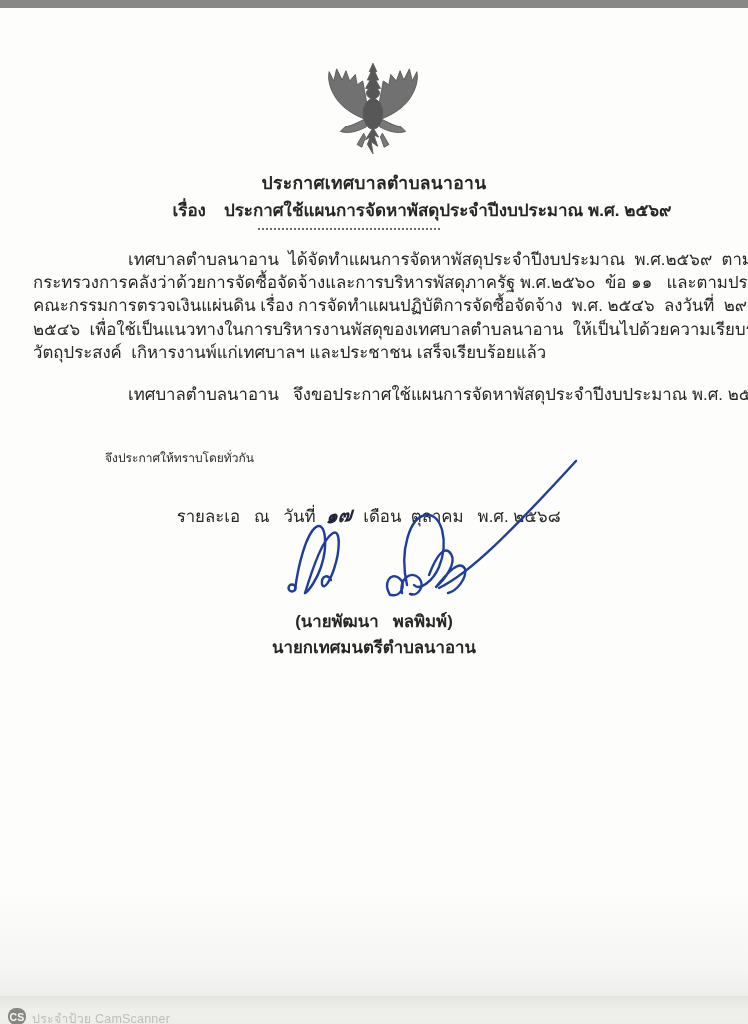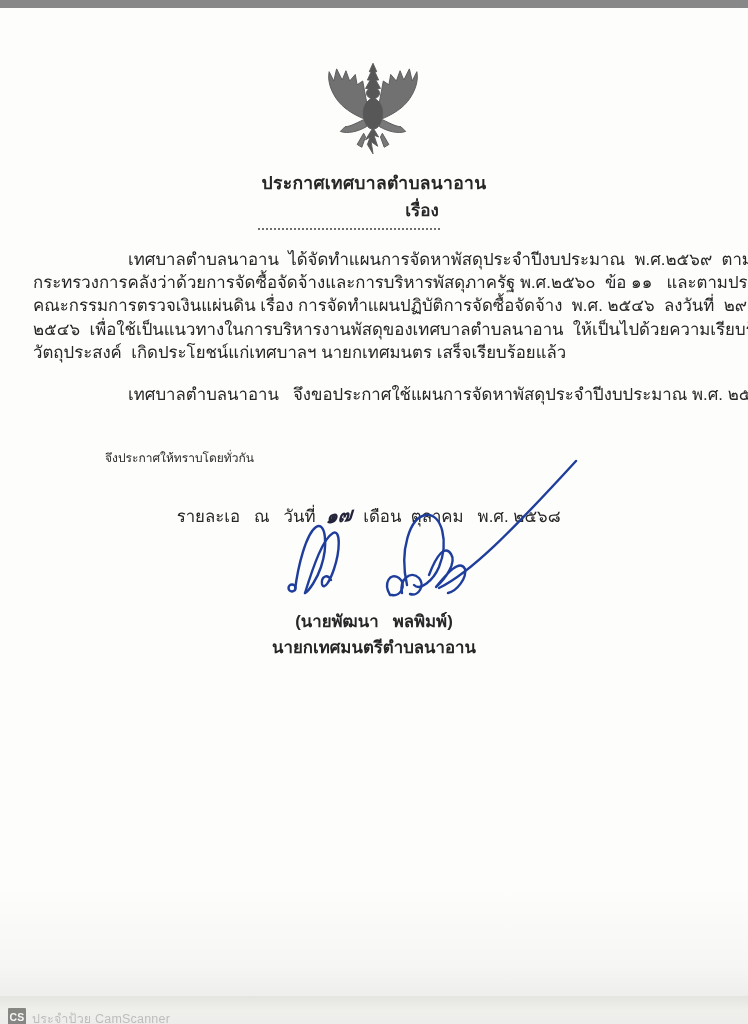--- a/index.html
+++ b/index.html
@@ -46,21 +46,21 @@
     left:0;top:880px;width:748px;height:144px;
     background:linear-gradient(180deg,rgba(110,110,104,0) 0%,rgba(110,110,104,.05) 55%,rgba(110,110,104,.14) 88%,rgba(110,110,104,.20) 100%);
     pointer-events:none;
   }
   .cam-strip{
     left:0;top:988px;width:748px;height:36px;
     background:linear-gradient(180deg,#e4e4e1 0%,#efefec 40%,#ececea 100%);
   }
   .cam-badge{
     left:8px;top:1000px;width:18px;height:17px;
-    background:#868683;border-radius:1px;
+    background:#868683;border-radius:8px;
     color:#f6f6f4;font-size:10.5px;font-weight:bold;
     display:flex;align-items:center;justify-content:center;
     letter-spacing:.3px;
   }
   .cam-text{left:32px;top:1001px;font-size:12.5px;color:#bdbdba;letter-spacing:.2px;}
 </style>
 </head>
 <body>
 
 <div class="page">
@@ -85,29 +85,30 @@
       <path d="M60,70 L66,80 L61,78 L65,90 L58,85 L60,98 L54,88 L57,80 L52,83 Z"></path>
 
       <path d="M50,76 L43,88 L48,91 L52,80 Z" fill-opacity=".8"></path>
       <path d="M70,76 L77,88 L72,91 L68,80 Z" fill-opacity=".8"></path>
     </g>
   </svg>
 
   <div class="abs centered title1">ประกาศเทศบาลตำบลนาอาน</div>
   <div class="abs centered title2">
     <span>เรื่อง</span>
+    <span>ประกาศใช้แผนการจัดหาพัสดุประจำปีงบประมาณ พ.ศ. ๒๕๖๙</span>
   </div>
   <div class="abs dotted"></div>
 
   <div class="abs bodyblock p1">
     <div class="tline indent">เทศบาลตำบลนาอาน  ได้จัดทำแผนการจัดหาพัสดุประจำปีงบประมาณ  พ.ศ.๒๕๖๙  ตามระเบียบ</div>
     <div class="tline">กระทรวงการคลังว่าด้วยการจัดซื้อจัดจ้างและการบริหารพัสดุภาครัฐ พ.ศ.๒๕๖๐  ข้อ ๑๑   และตามประกาศ</div>
     <div class="tline">คณะกรรมการตรวจเงินแผ่นดิน เรื่อง การจัดทำแผนปฏิบัติการจัดซื้อจัดจ้าง  พ.ศ. ๒๕๔๖  ลงวันที่  ๒๙  มกราคม</div>
     <div class="tline">๒๕๔๖  เพื่อใช้เป็นแนวทางในการบริหารงานพัสดุของเทศบาลตำบลนาอาน  ให้เป็นไปด้วยความเรียบร้อย  บรรลุ</div>
-    <div class="tline">วัตถุประสงค์  เกิดประโยชน์แก่เทศบาลฯ นายกเทศมนตร เสร็จเรียบร้อยแล้ว</div>
+    <div class="tline">วัตถุประสงค์  เกิหารงานพ์แก่เทศบาลฯ และประชาชน เสร็จเรียบร้อยแล้ว</div>
   </div>
 
   <div class="abs bodyblock p2">
     <div class="tline indent">เทศบาลตำบลนาอาน   จึงขอประกาศใช้แผนการจัดหาพัสดุประจำปีงบประมาณ พ.ศ. ๒๕๖๙  ให้</div>
   </div>
 
   <div class="abs closing">จึงประกาศให้ทราบโดยทั่วกัน</div>
 
   <div class="abs dateline">
     <span>รายละเอ   ณ   วันที่ </span><span class="handwritten-day">๑๗</span><span> เดือน  ตุลาคม   พ.ศ. ๒๕๖๘</span>

